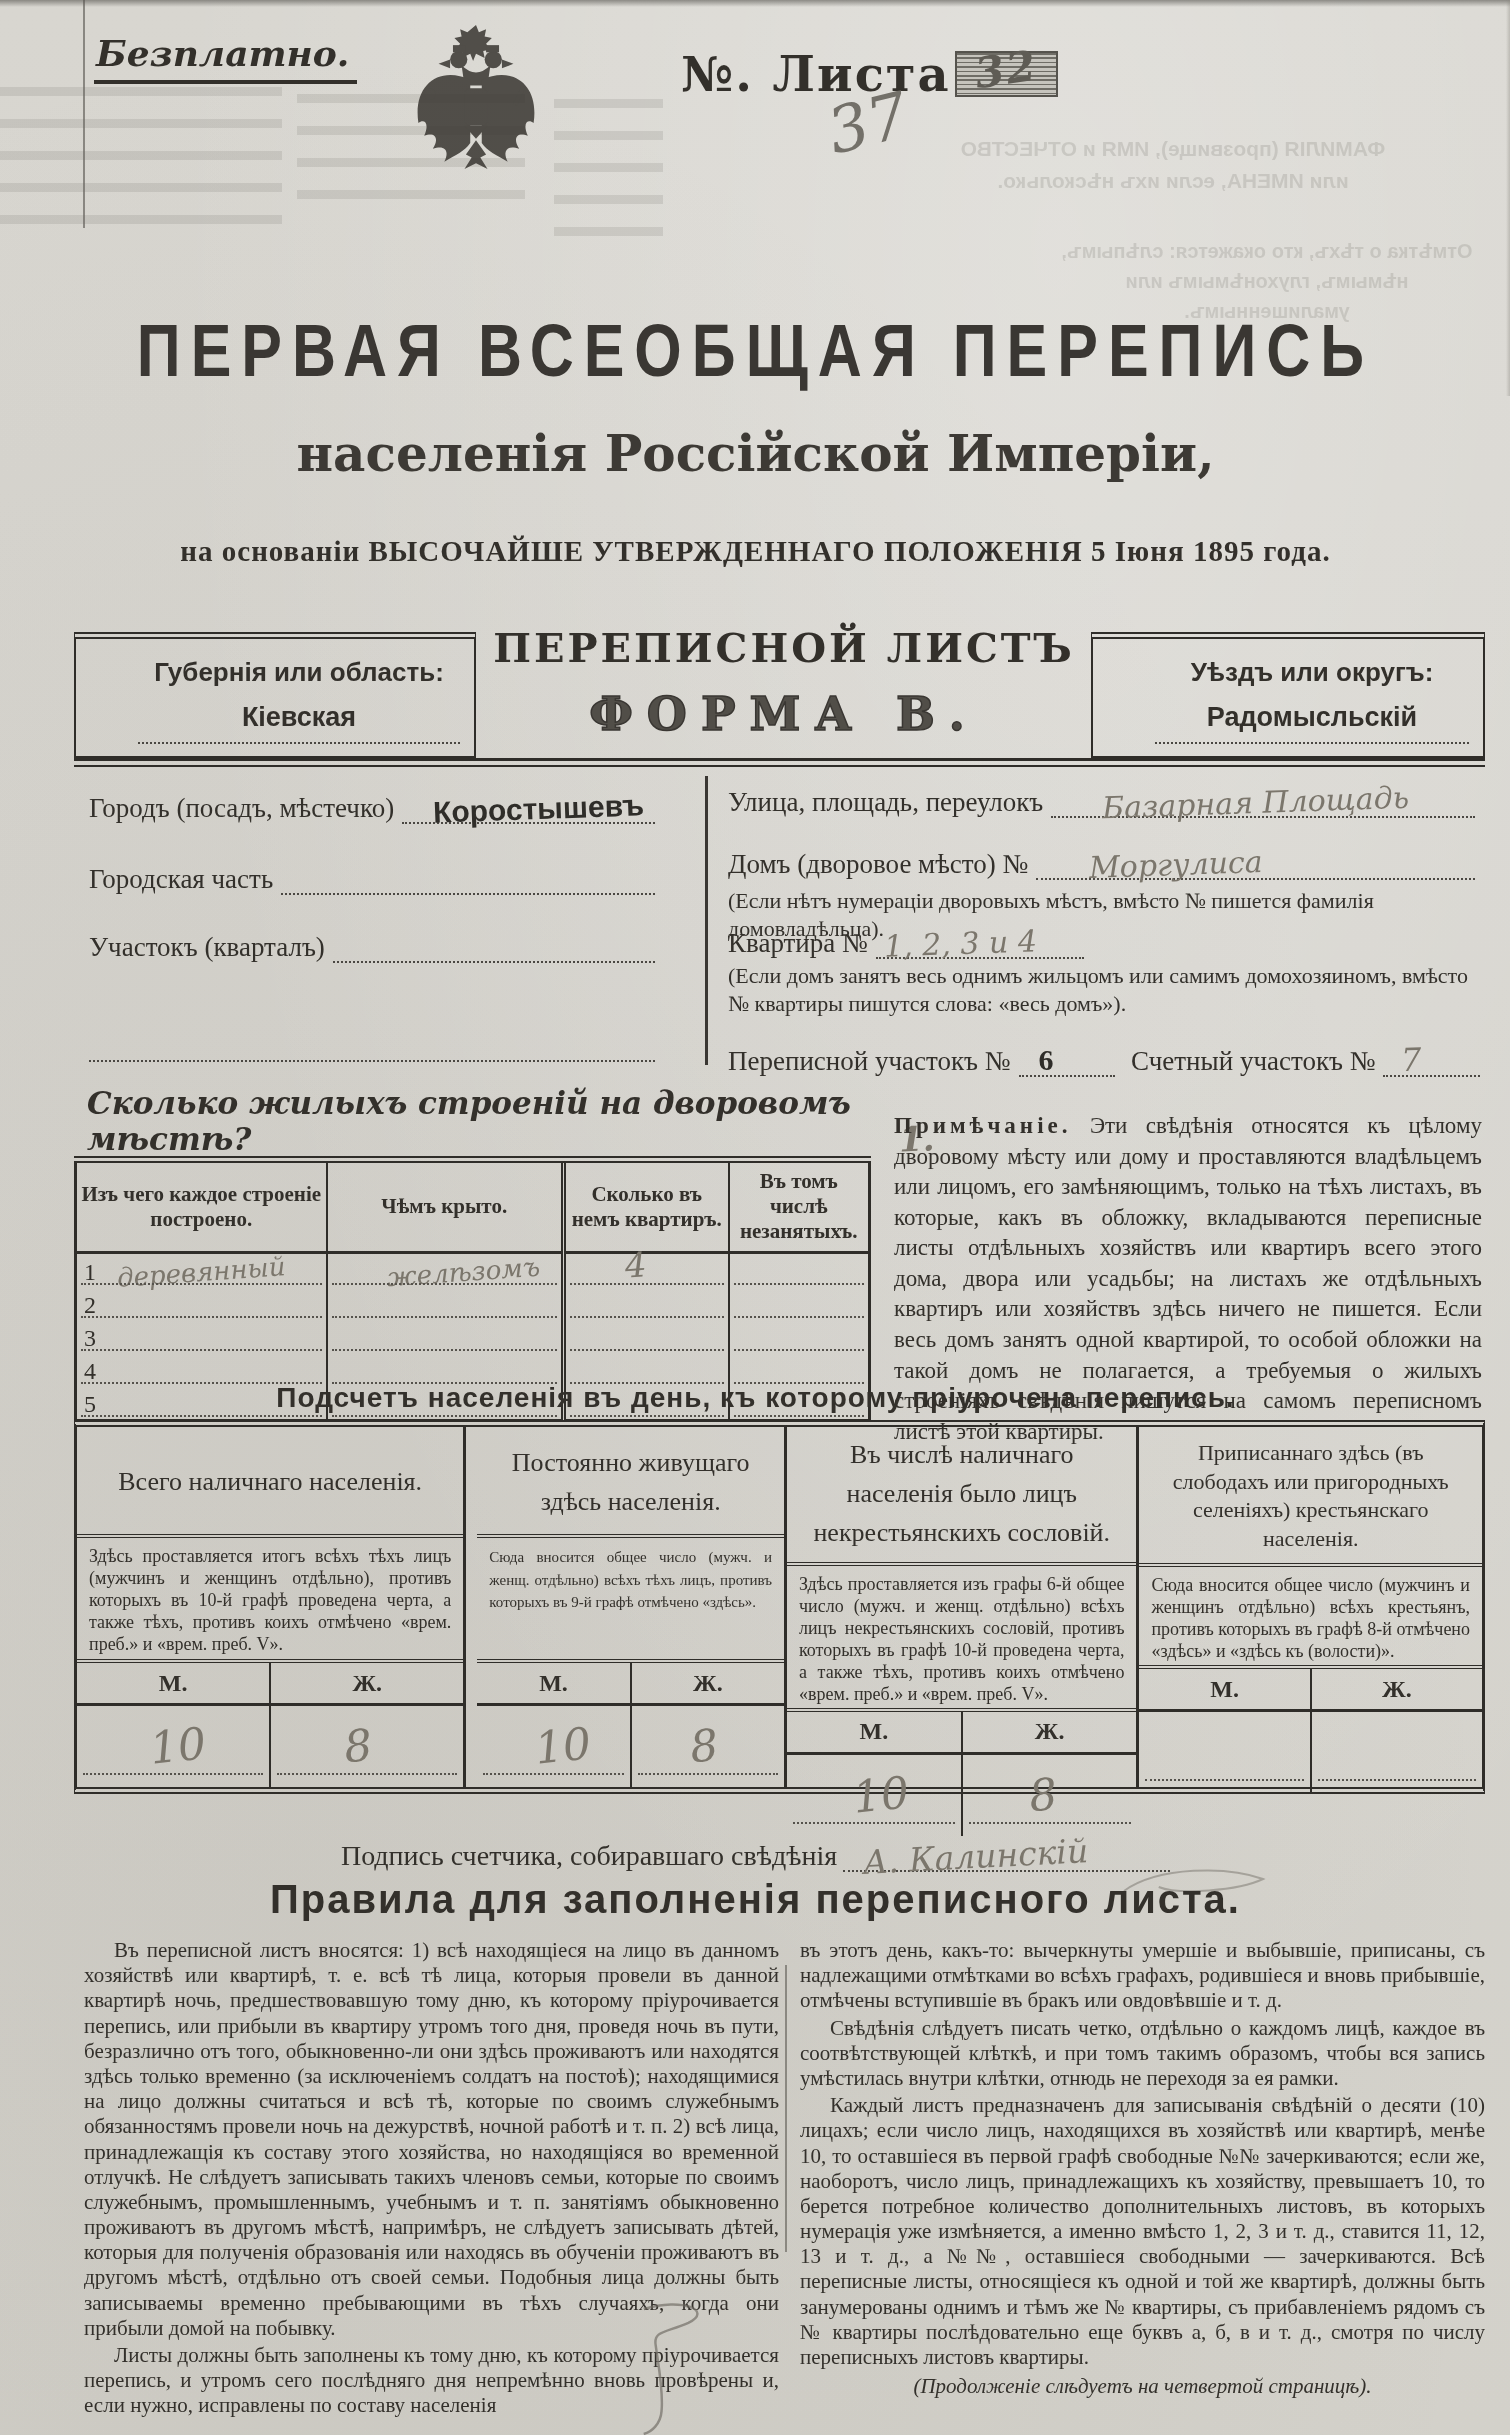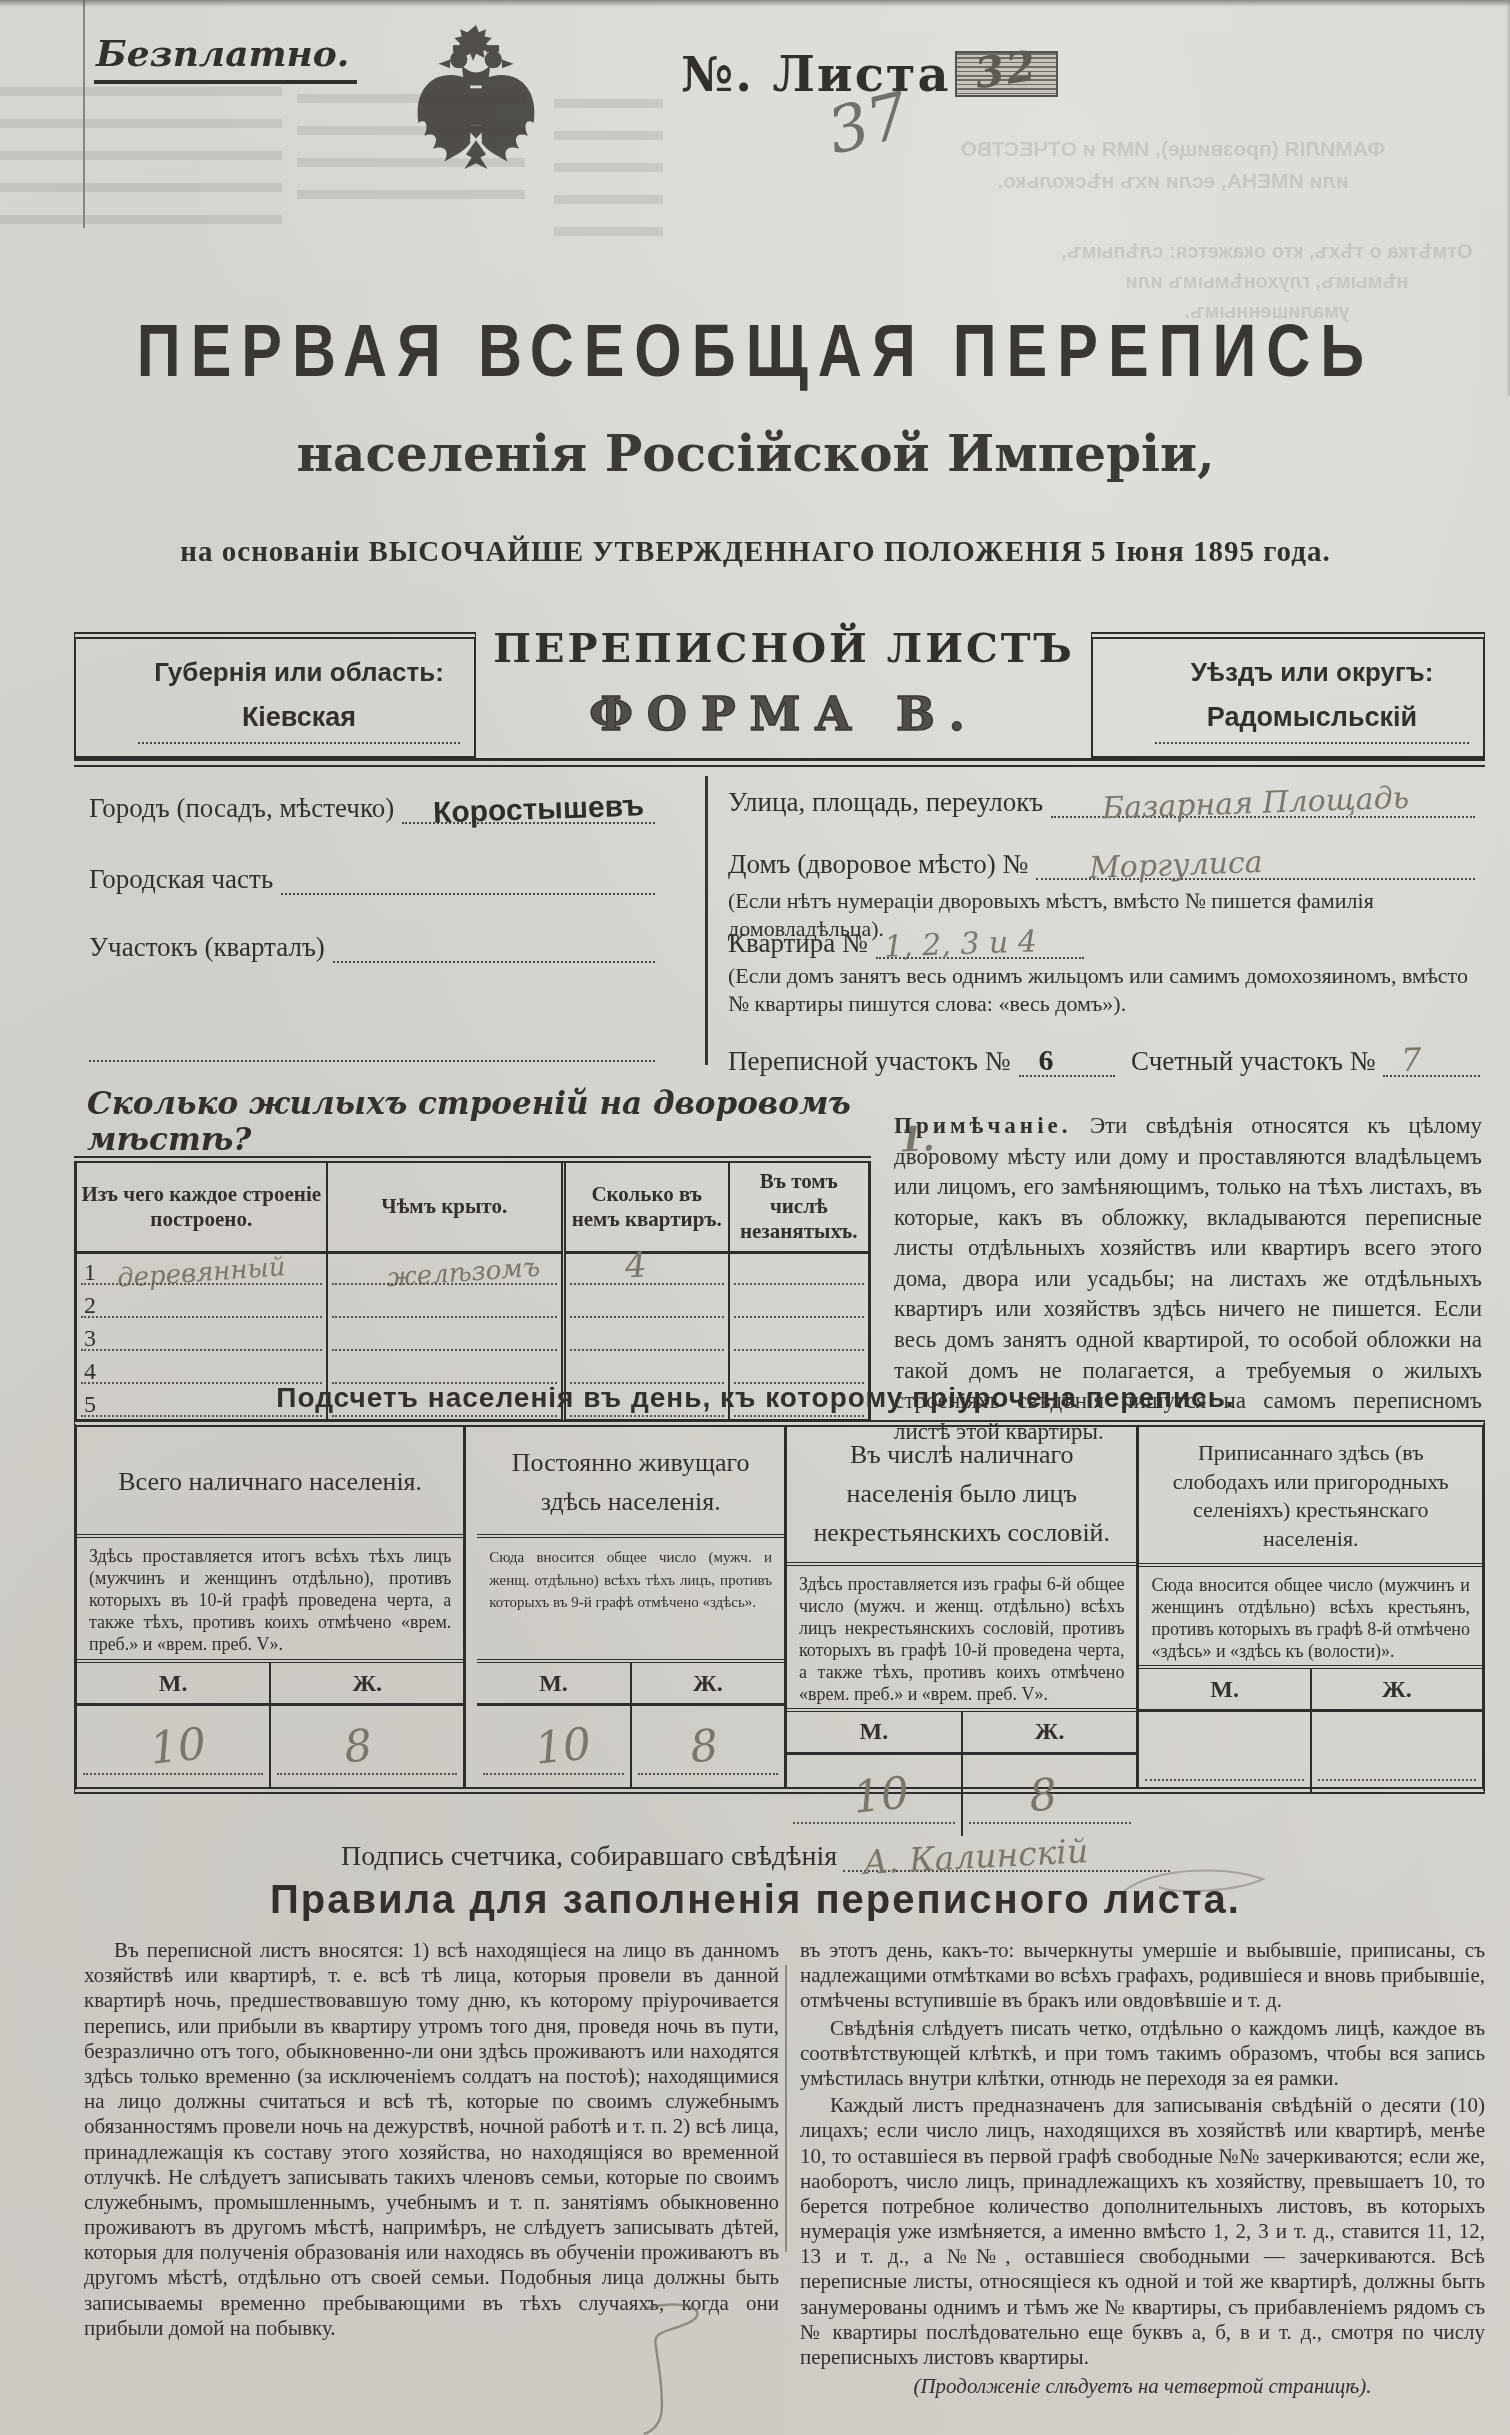--- a/index.html
+++ b/index.html
@@ -387,20 +387,21 @@
       </span>
   </div>
   <svg class="flourish" style="left:1119px;top:1861px;opacity:.45;" width="149" height="40" viewBox="0 0 150 40">
     <path d="M5 30 C40 5 110 5 145 18 C120 30 60 34 40 26" fill="none" stroke="#6e6a62" stroke-width="2"></path>
   </svg>
 
   <div class="rules-title">Правила для заполненія переписного листа.</div>
   <div class="rules-divider"></div>
   <div class="rcol" style="left:84px;width:695px;">
     <p>Въ переписной листъ вносятся: 1) всѣ находящіеся на лицо въ данномъ хозяйствѣ или квартирѣ, т. е. всѣ тѣ лица, которыя провели въ данной квартирѣ ночь, предшествовавшую тому дню, къ которому пріурочивается перепись, или прибыли въ квартиру утромъ того дня, проведя ночь въ пути, безразлично отъ того, обыкновенно-ли они здѣсь проживаютъ или находятся здѣсь только временно (за исключеніемъ солдатъ на постоѣ); находящимися на лицо должны считаться и всѣ тѣ, которые по своимъ служебнымъ обязанностямъ провели ночь на дежурствѣ, ночной работѣ и т. п. 2) всѣ лица, принадлежащія къ составу этого хозяйства, но находящіяся во временной отлучкѣ. Не слѣдуетъ записывать такихъ членовъ семьи, которые по своимъ служебнымъ, промышленнымъ, учебнымъ и т. п. занятіямъ обыкновенно проживаютъ въ другомъ мѣстѣ, напримѣръ, не слѣдуетъ записывать дѣтей, которыя для полученія образованія или находясь въ обученіи проживаютъ въ другомъ мѣстѣ, отдѣльно отъ своей семьи. Подобныя лица должны быть записываемы временно пребывающими въ тѣхъ случаяхъ, когда они прибыли домой на побывку.</p>
+    <p>Листы должны быть заполнены къ тому дню, къ которому пріурочивается перепись, и утромъ сего послѣдняго дня непремѣнно вновь провѣрены и, если нужно, исправлены по составу населенія</p>
   </div>
   <div class="rcol" style="left:800px;width:685px;">
     <p class="noindent">въ этотъ день, какъ-то: вычеркнуты умершіе и выбывшіе, приписаны, съ надлежащими отмѣтками во всѣхъ графахъ, родившіеся и вновь прибывшіе, отмѣчены вступившіе въ бракъ или овдовѣвшіе и т. д.</p>
     <p>Свѣдѣнія слѣдуетъ писать четко, отдѣльно о каждомъ лицѣ, каждое въ соотвѣтствующей клѣткѣ, и при томъ такимъ образомъ, чтобы вся запись умѣстилась внутри клѣтки, отнюдь не переходя за ея рамки.</p>
     <p>Каждый листъ предназначенъ для записыванія свѣдѣній о десяти (10) лицахъ; если число лицъ, находящихся въ хозяйствѣ или квартирѣ, менѣе 10, то оставшіеся въ первой графѣ свободные №№ зачеркиваются; если же, наоборотъ, число лицъ, принадлежащихъ къ хозяйству, превышаетъ 10, то берется потребное количество дополнительныхъ листовъ, въ которыхъ нумерація уже измѣняется, а именно вмѣсто 1, 2, 3 и т. д., ставится 11, 12, 13 и т. д., а №№, оставшіеся свободными — зачеркиваются. Всѣ переписные листы, относящіеся къ одной и той же квартирѣ, должны быть занумерованы однимъ и тѣмъ же № квартиры, съ прибавленіемъ рядомъ съ № квартиры послѣдовательно еще буквъ а, б, в и т. д., смотря по числу переписныхъ листовъ квартиры.</p>
     <p class="cont-italic">(Продолженіе слѣдуетъ на четвертой страницѣ).</p>
   </div>
 
   <svg class="squiggle" style="left:604px;top:2297px;opacity:.65;" width="129" height="139" viewBox="0 0 130 140">
     <path d="M40 12 C80 0 110 14 85 26 C62 36 50 34 52 48 C55 70 60 95 58 115 C57 128 48 136 40 138" fill="none" stroke="#6e6a62" stroke-width="2.5"></path>

